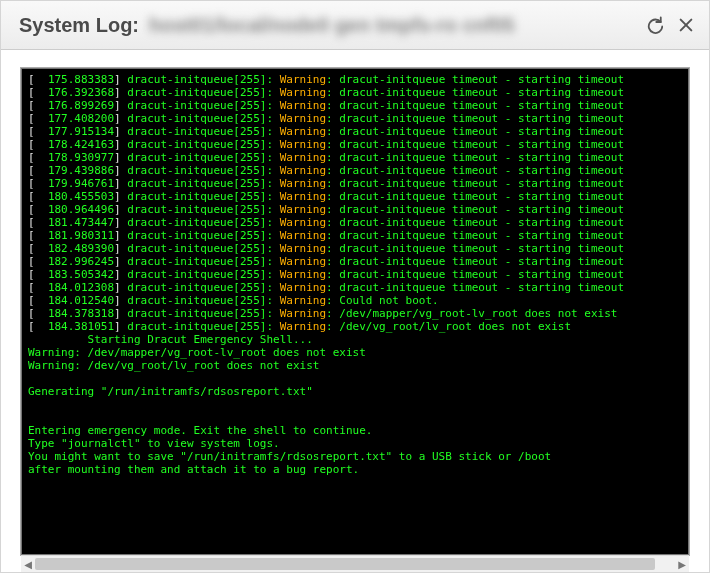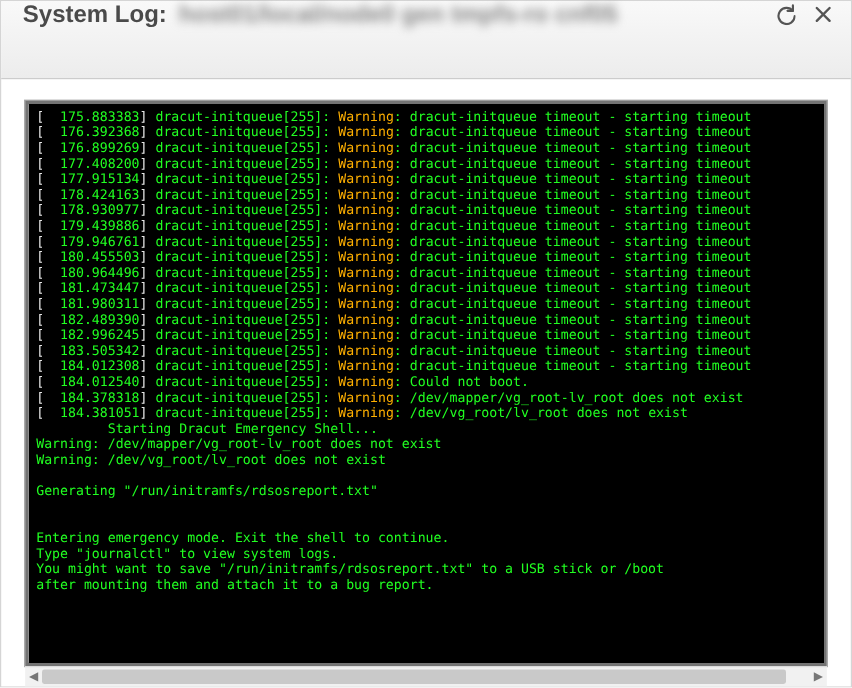--- a/index.html
+++ b/index.html
@@ -17,22 +17,22 @@
     display: flex;
     flex-direction: column;
     box-sizing: border-box;
     border: 1px solid #d5d5d5;
   }
   .titlebar {
     height: 48px;
     background: linear-gradient(#f9f9f9, #ececec);
     border-bottom: 1px solid #ccc;
     display: flex;
-    align-items: flex-start;
-    padding: 0 12px 16px 18px;
+    align-items: center;
+    padding: 0 12px 0 18px;
     flex: 0 0 auto;
   }
   .titlebar .title {
     font-size: 20px;
     color: #4a4a4a;
     font-weight: 700;
     white-space: nowrap;
   }
   .titlebar .title-extra {
     margin-left: 10px;
@@ -62,21 +62,21 @@
     flex: 1 1 auto;
     padding: 18px 20px 0 20px;
     display: flex;
     flex-direction: column;
     min-height: 0;
   }
   .term-wrapper {
     flex: 1 1 auto;
     min-height: 0;
     position: relative;
-    border: 3px solid #737373;
+    border: 1px solid #737373;
     box-shadow: 0 0 0 1px #aaa;
   }
   .terminal {
     width: 100%;
     height: 100%;
     background: #000;
     color: #21ff21;
     font-family: "DejaVu Sans Mono", "Menlo", "Consolas", monospace;
     font-size: 11px;
     line-height: 13px;

